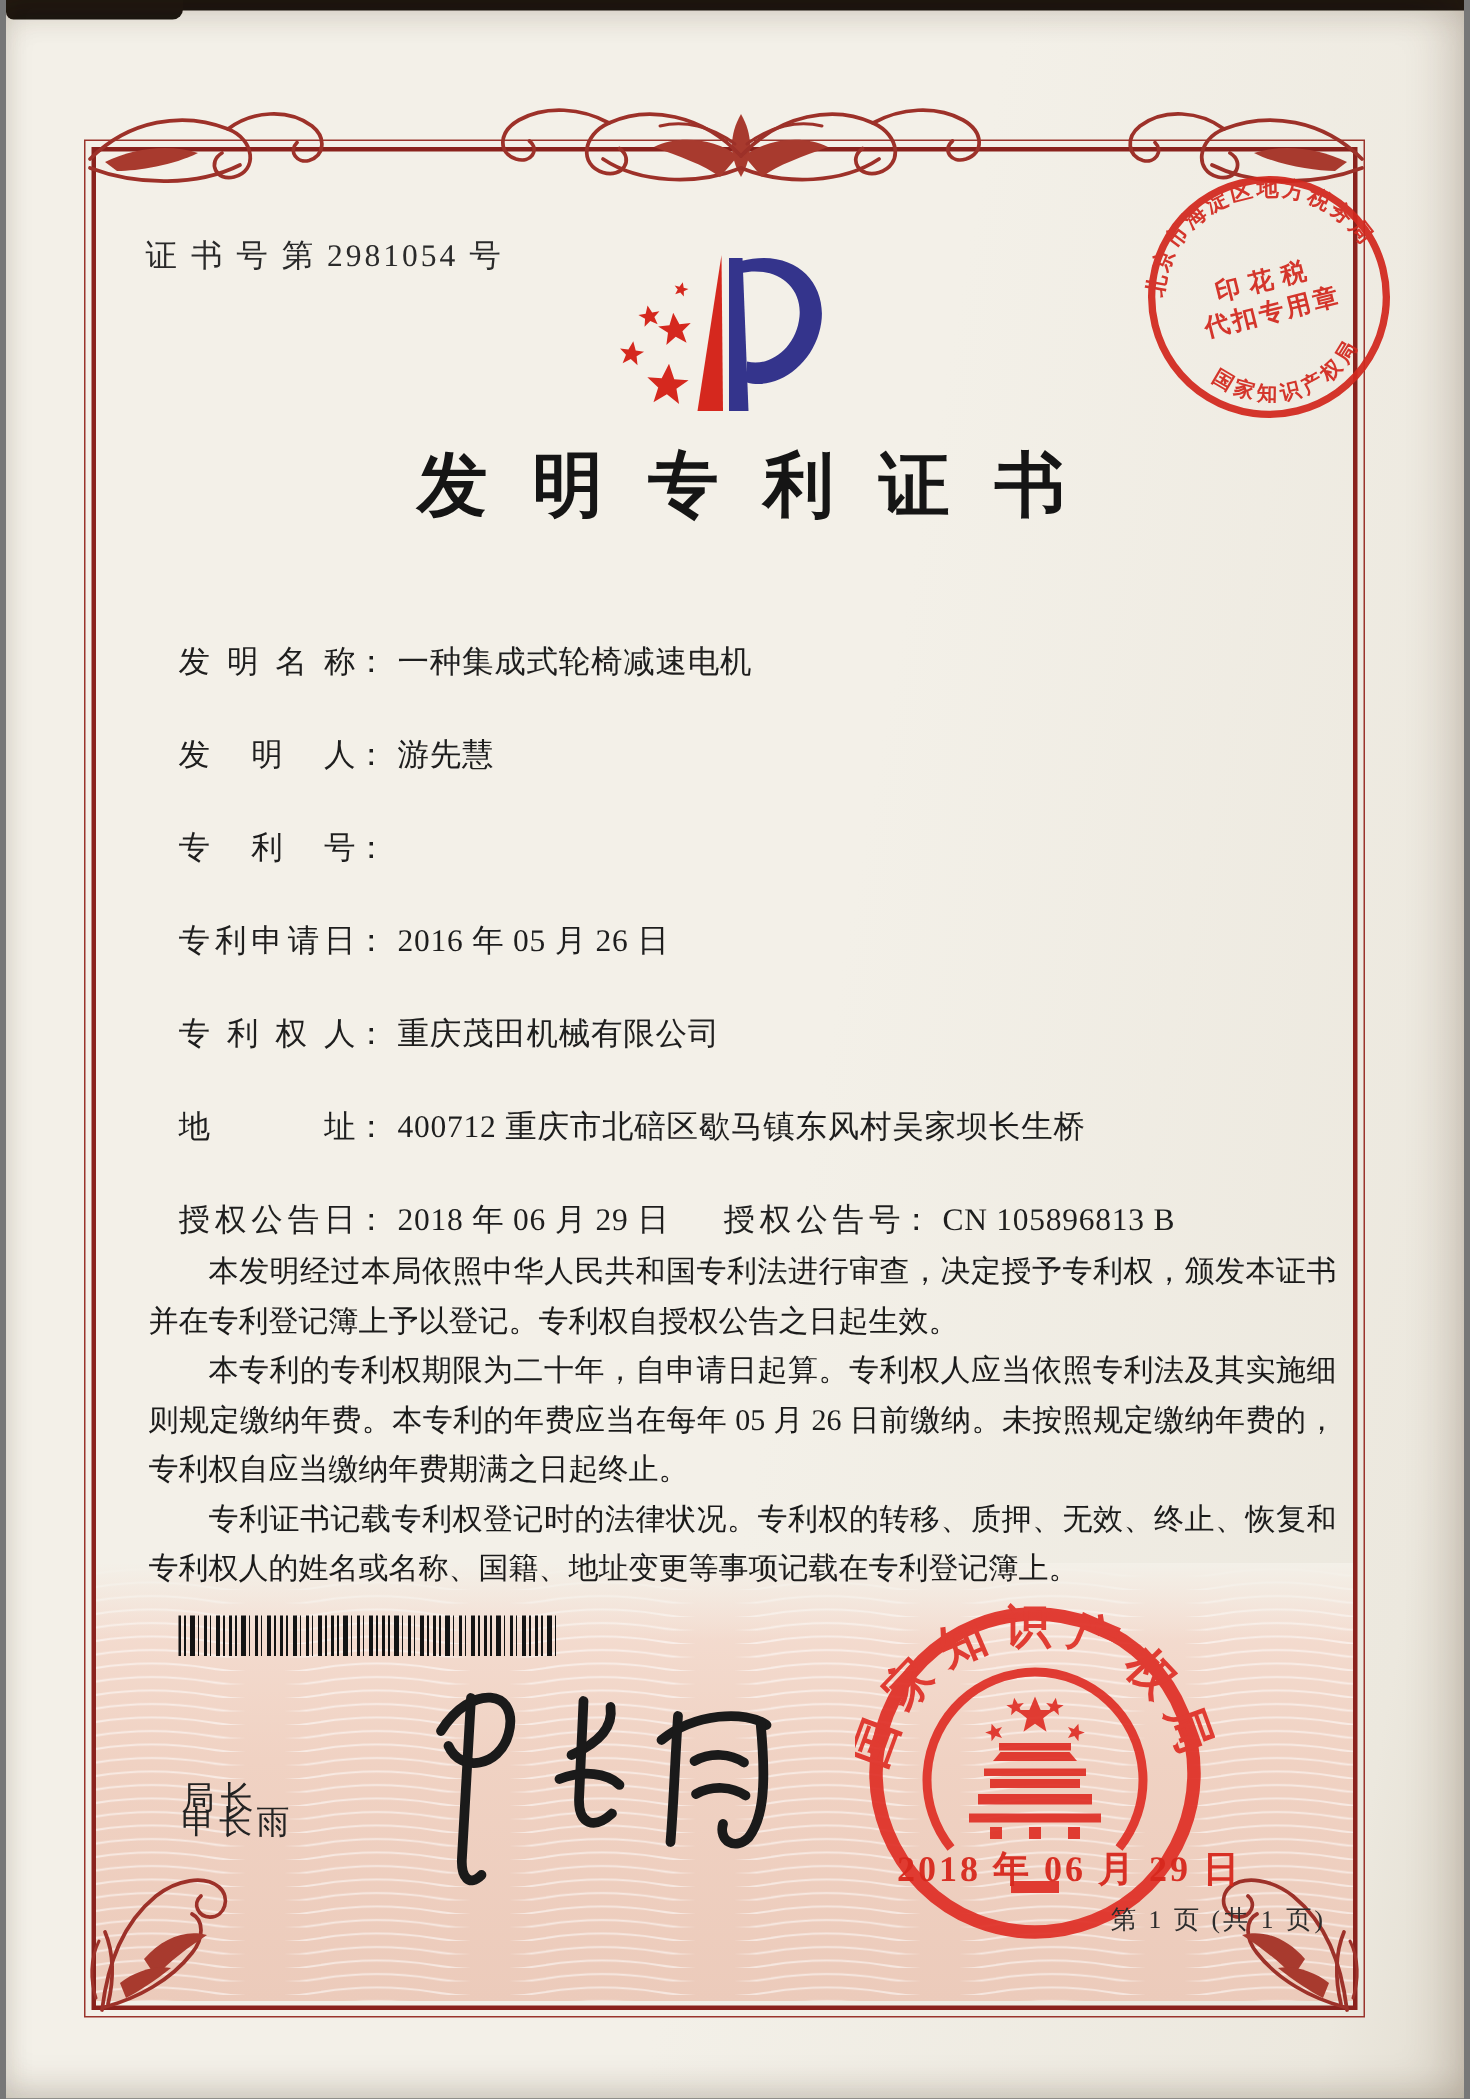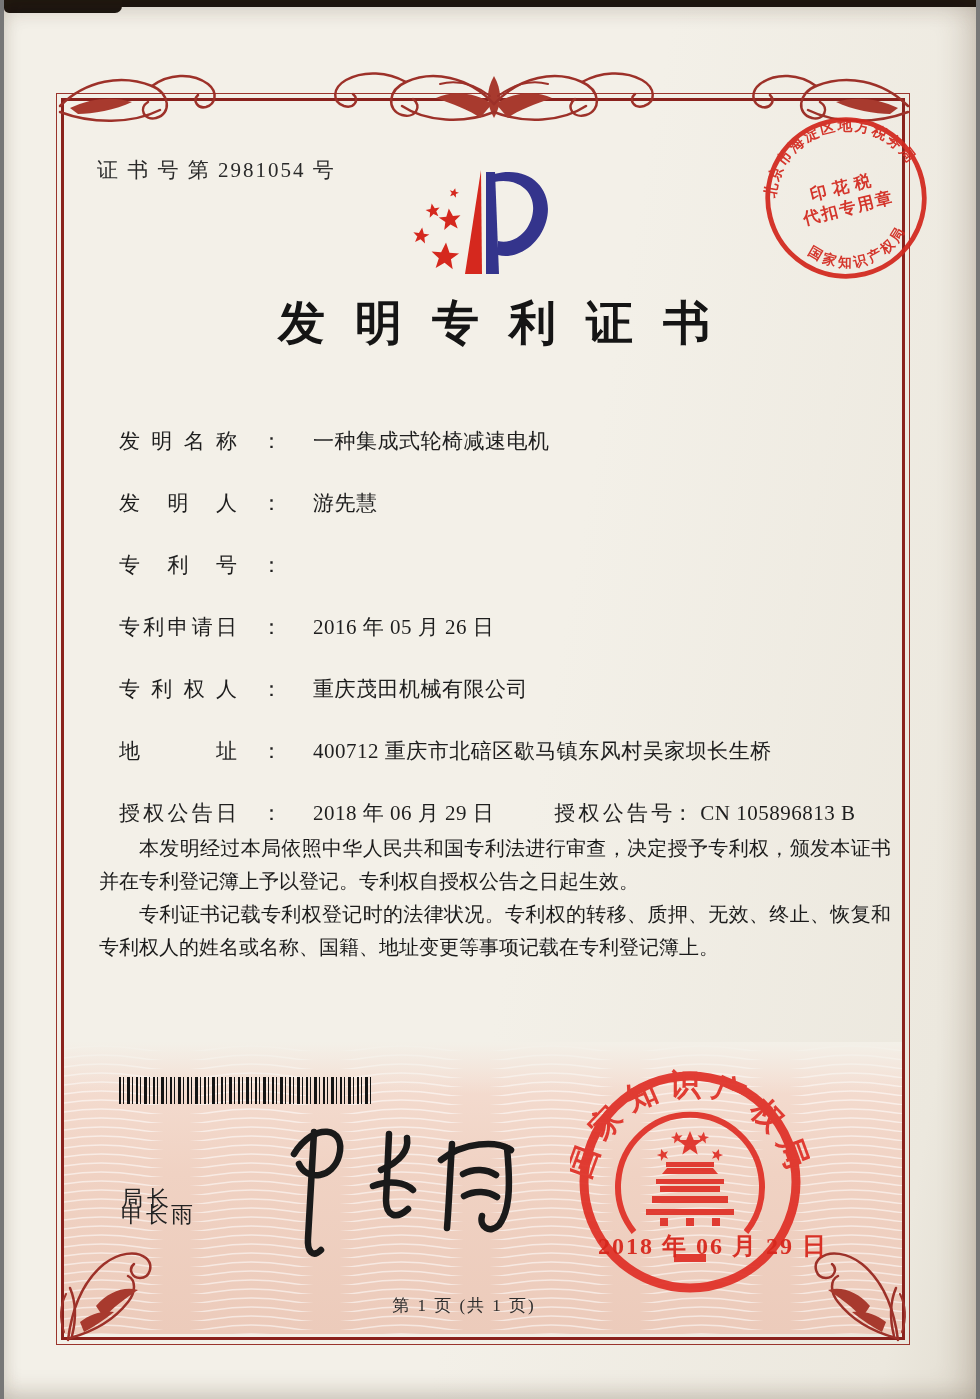--- a/index.html
+++ b/index.html
@@ -19,37 +19,37 @@
   .frame-outer{left:52px;top:93px;width:852px;height:1250px;border:1px solid #9a342c;z-index:3;}
   .frame-inner{left:57px;top:98px;width:838px;height:1236px;border:3px solid #8a221d;z-index:3;}
   
   .band{left:60px;top:1042px;width:838px;height:292px;background:linear-gradient(180deg,#f5e0d5 0%,#f0d2c3 45%,#eccbbb 100%);z-index:1;}
   .band-fade{left:60px;top:1042px;width:838px;height:52px;background:linear-gradient(180deg,#f3f0e8 0%,rgba(243,240,232,0) 100%);z-index:1;}
   .band svg{display:block;width:100%;height:100%;}
   
   .certno{left:93px;top:156px;font-size:21px;letter-spacing:2px;color:#2a2a2a;z-index:4;}
   .title{left:90px;top:292px;width:800px;text-align:center;font-size:47px;font-weight:700;letter-spacing:30px;text-indent:30px;color:#151515;z-index:4;}
   .fields{left:115px;top:426px;width:770px;font-size:21px;color:#1e1e1e;z-index:4;}
-  .frow{display:flex;line-height:31px;margin-bottom:31px;white-space:nowrap;gap:24px;}
+  .frow{display:flex;line-height:31px;margin-bottom:31px;white-space:nowrap;}
   .flabel{display:inline-block;width:118px;text-align:justify;text-align-last:justify;}
   .fcolon{display:inline-block;}
   .fvalue{margin-left:7px;letter-spacing:.5px;}
   .grant2{margin-left:36px;display:flex;}
   .paras{left:95px;top:832px;width:792px;font-size:20px;line-height:33px;color:#1b1b1b;text-align:justify;z-index:4;}
   .paras p{margin:0;text-indent:2em;}
   
   .barcode{left:115px;top:1077px;width:252px;height:27px;z-index:4;
     background:repeating-linear-gradient(90deg,#141414 0 2px,rgba(0,0,0,0) 2px 4px,#141414 4px 5px,rgba(0,0,0,0) 5px 8px,#141414 8px 11px,rgba(0,0,0,0) 11px 13px,#141414 13px 14px,rgba(0,0,0,0) 14px 17px);}
   .dir-title{left:117px;top:1184px;font-size:22px;color:#232323;letter-spacing:4px;z-index:4;}
   .dir-name{left:117px;top:1200px;font-size:22px;color:#232323;letter-spacing:3px;z-index:4;}
   .sig{left:255px;top:1112px;width:270px;height:165px;z-index:5;}
   .seal{left:566px;top:1060px;width:240px;height:240px;z-index:4;}
   .seal-date{left:594px;top:1230px;font-size:24px;font-weight:600;color:#d7281d;letter-spacing:2px;z-index:5;opacity:.95;}
   .tax-stamp{left:750px;top:110px;width:184px;height:176px;z-index:5;transform:rotate(-14deg);opacity:.93;}
-  .footer{left:40px;top:1294px;width:840px;text-align:center;font-size:17px;color:#2d2d2d;letter-spacing:2px;z-index:4;}
+  .footer{left:40px;top:1268px;width:840px;text-align:right;font-size:17px;color:#2d2d2d;letter-spacing:2px;z-index:4;}
   .logo{left:388px;top:150px;width:200px;height:144px;z-index:4;}
   .orn{z-index:4;pointer-events:none;}
   .orn-top-center{left:320px;top:54px;width:340px;height:94px;}
   .orn-top-left{left:52px;top:60px;width:172px;height:82px;}
   .orn-top-right{left:736px;top:60px;width:172px;height:82px;transform:scaleX(-1);}
   .orn-bl{left:52px;top:1236px;width:122px;height:110px;}
   .orn-br{left:784px;top:1236px;width:122px;height:110px;transform:scaleX(-1);}
 </style>
 </head>
 <body>
@@ -197,20 +197,21 @@
       <span class="grant2">
         <span class="flabel">授权公告号</span>
           <span class="fcolon">：</span>
         <span class="fvalue">CN 105896813 B</span>
       </span>
     </div>
   </div>
 
   <div class="abs paras">
     <p>本发明经过本局依照中华人民共和国专利法进行审查，决定授予专利权，颁发本证书并在专利登记簿上予以登记。专利权自授权公告之日起生效。</p>
+    <p>本专利的专利权期限为二十年，自申请日起算。专利权人应当依照专利法及其实施细则规定缴纳年费。本专利的年费应当在每年 05 月 26 日前缴纳。未按照规定缴纳年费的，专利权自应当缴纳年费期满之日起终止。</p>
     <p>专利证书记载专利权登记时的法律状况。专利权的转移、质押、无效、终止、恢复和专利权人的姓名或名称、国籍、地址变更等事项记载在专利登记簿上。</p>
   </div>
 
   <div class="abs barcode"></div>
 
   <div class="abs dir-title">局长</div>
   <div class="abs dir-name">申长雨</div>
 
   <svg class="abs sig" viewBox="0 0 270 165">
     <g fill="none" stroke="#1a1a1a" stroke-width="6.5" stroke-linecap="round" stroke-linejoin="round">

